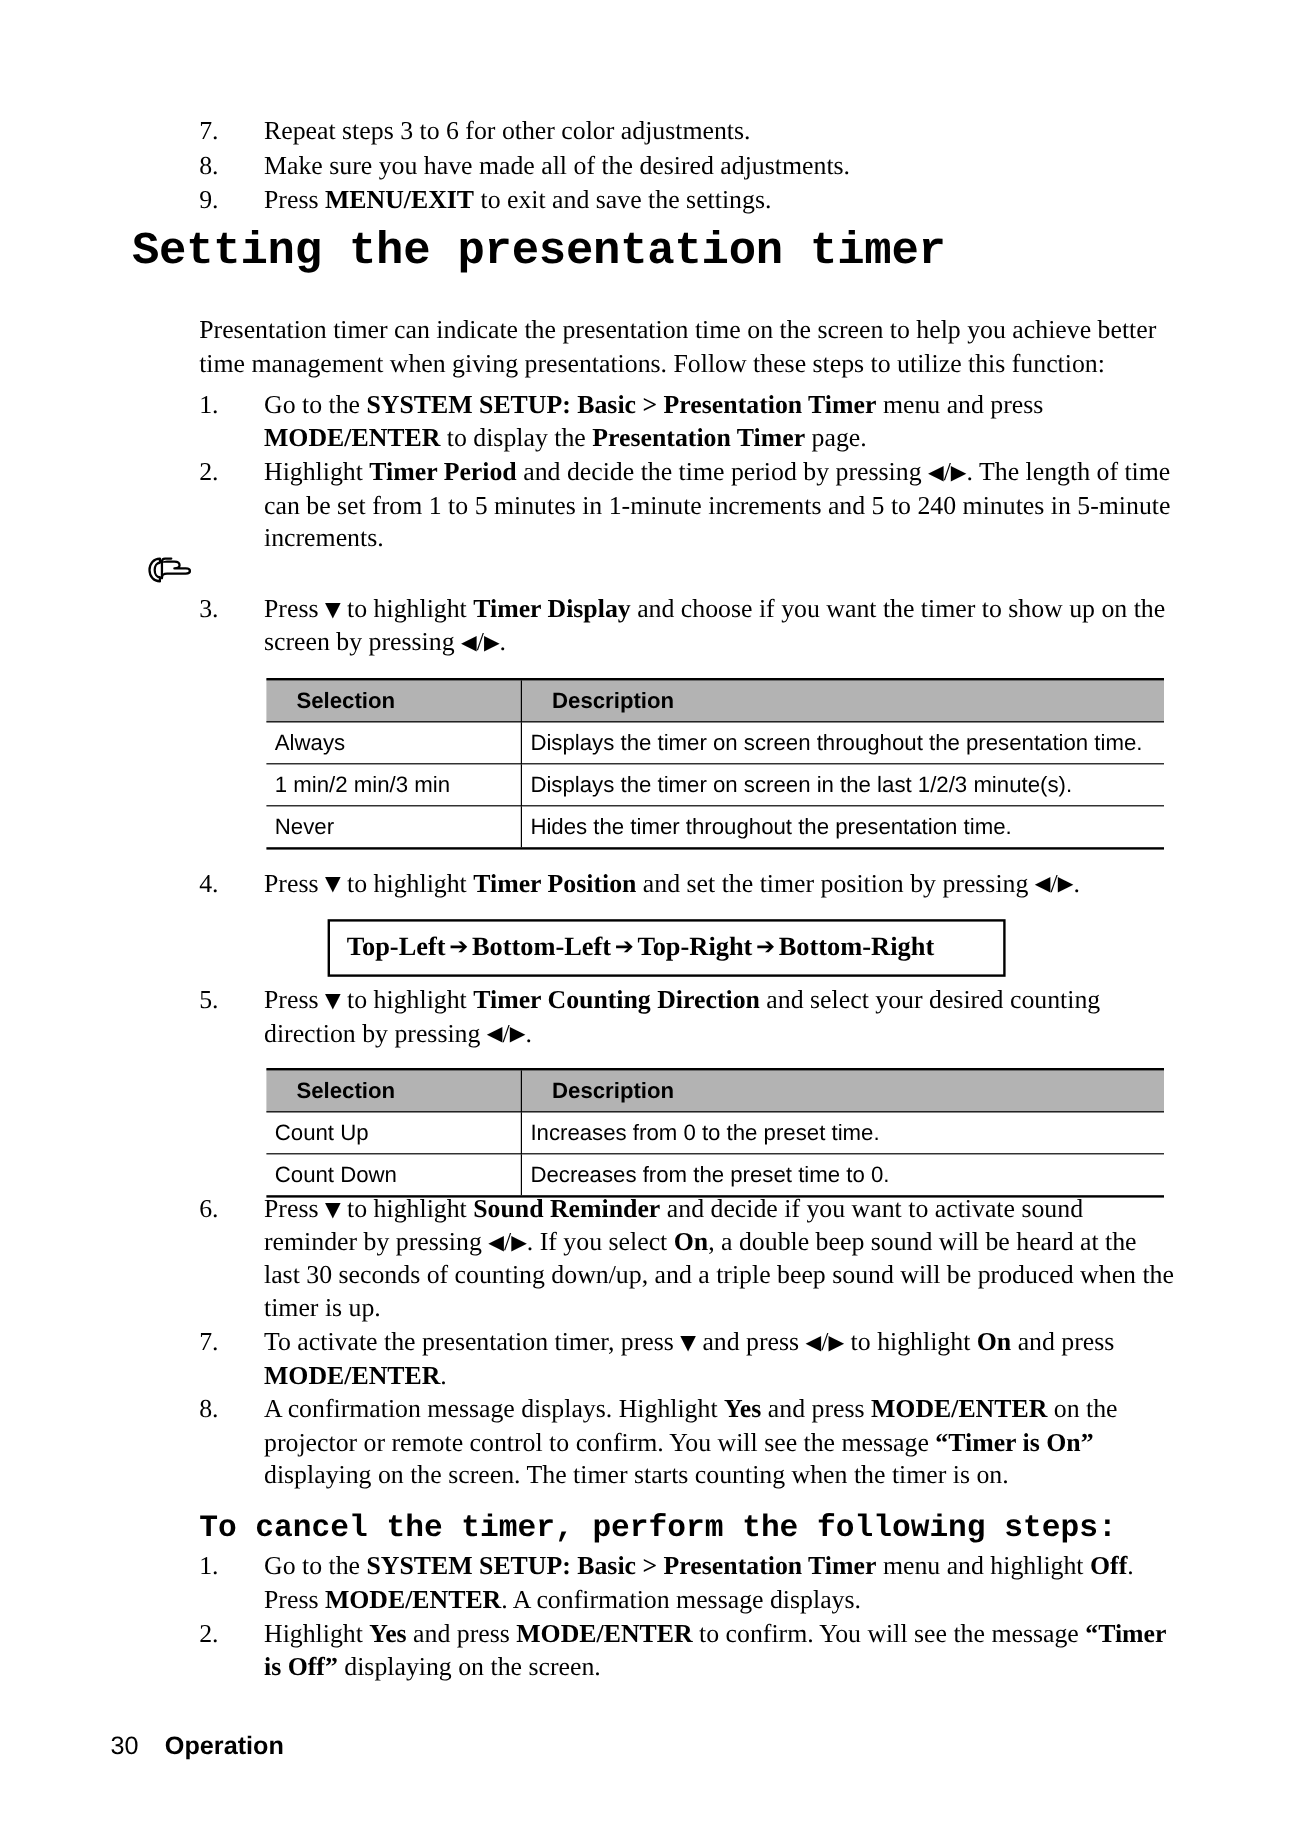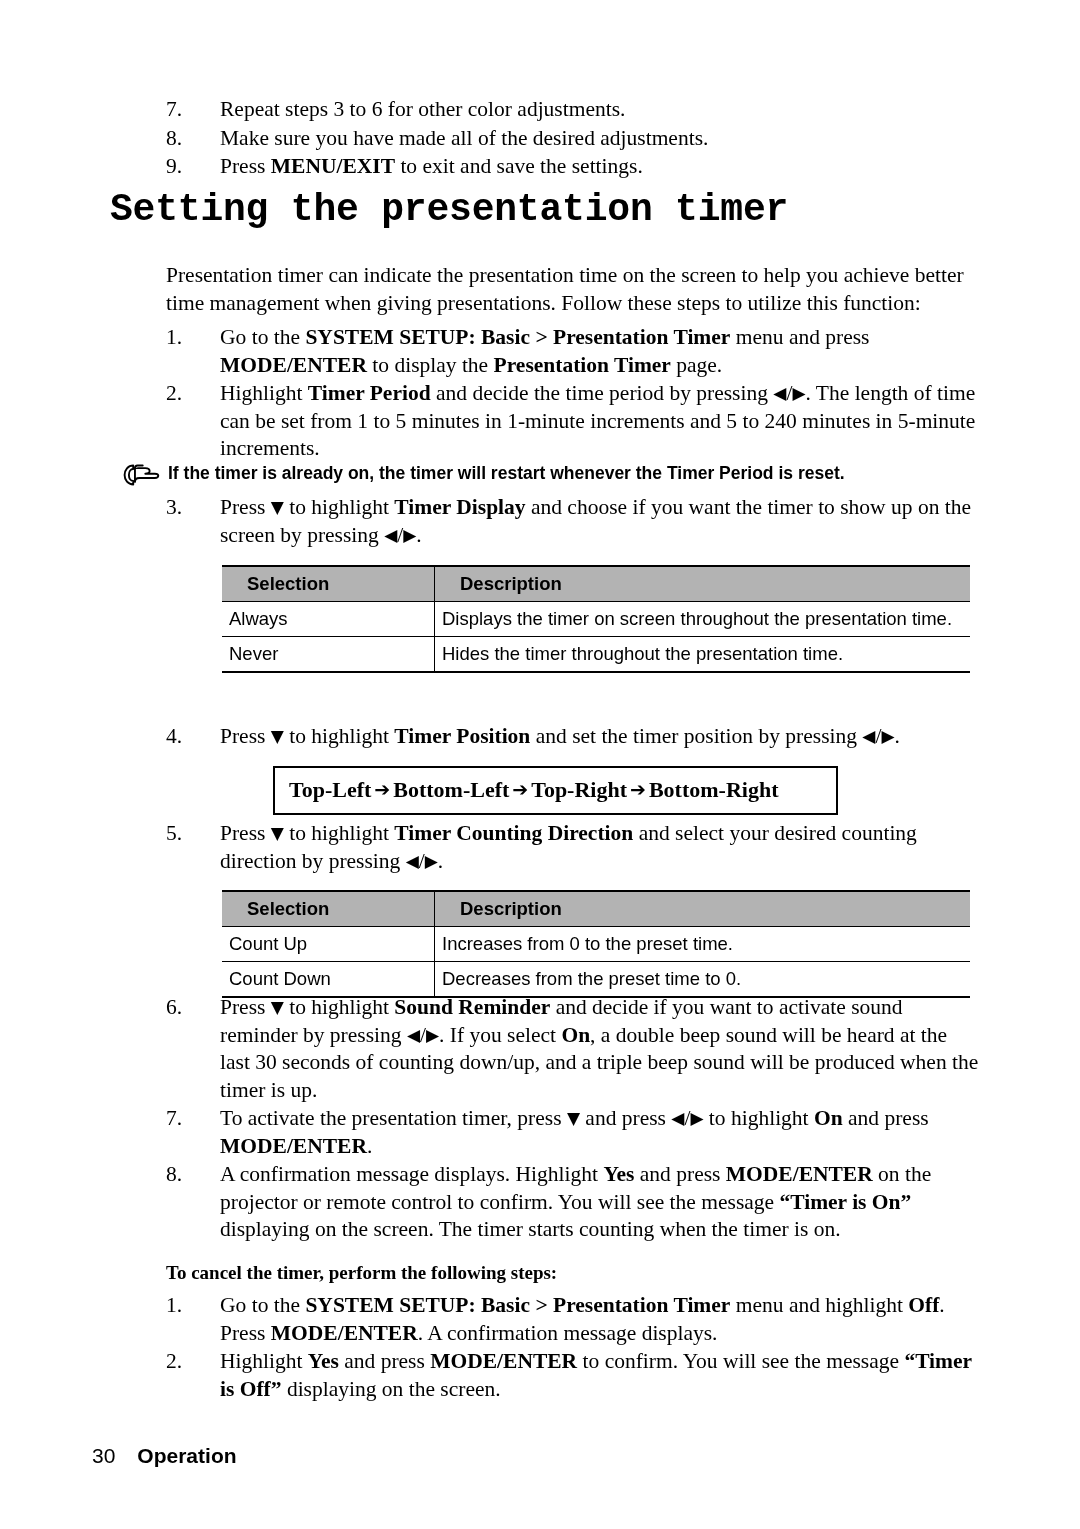--- a/index.html
+++ b/index.html
@@ -65,24 +65,24 @@
     top: 188px;
     font-size: 38px;
     line-height: 44px;
     font-weight: bold;
     letter-spacing: -0.2px;
     font-family: Liberation Mono, monospace;
   }
   .h2 {
     position: absolute;
     left: 166px;
-    font-size: 19px;
+    font-size: 26px;
     line-height: 30px;
     font-weight: bold;
-    font-family: Liberation Serif, serif;
+    font-family: Liberation Mono, monospace;
   }
 
   
   .intro {
     position: absolute;
     left: 166px;
     width: 800px;
     font-size: 21.5px;
     line-height: 27.5px;
     text-align: left;
@@ -223,41 +223,44 @@
   <div class="note" style="top:461px;">
     <div class="note-icon">
       <svg viewBox="0 0 44 30" width="38" height="26" aria-hidden="true">
         <g fill="#ffffff" stroke="#000000" stroke-width="2.2" stroke-linejoin="round" stroke-linecap="round">
           <path d="M13,4 C7,4 3,9 3,15 C3,21 7,26 13,26 L13,22 C10,22 8,19 8,15 C8,11 10,8 13,8 Z"></path>
           <path d="M15,7 L27,7 C30,7 32,8.5 32,10.5 C32,12.5 30,13.5 27,13.5 L38,13.5 C41,13.5 42,14.8 42,16 C42,17.3 41,18.5 38,18.5 L20,18.5 C16,18.5 15,20 15,23 L15,7 Z"></path>
           <path d="M15,7 C15,5 16,4 18,4 L24,4"></path>
         </g>
       </svg>
     </div>
-    <div class="note-text">If the timer is already on, the timer will restart whenever the Timer Period is reset.</div>
   </div>
 
   <div class="olist" style="top:494px;">
     <div class="oitem">
       <div class="onum">3.</div>
       <div class="otext"><span>Press </span><span class="tri-d">▼</span><span> to highlight </span><b>Timer Display</b><span> and choose if you want the timer to show up on the screen by pressing </span><span class="tri-l">◀</span><span>/</span><span class="tri-r">▶</span><span>.</span></div>
     </div>
   </div>
 
   <table class="tbl" style="top:565px;">
     <tbody>
       <tr class="hdr">
         <td class="c1">Selection</td>
         <td class="c2">Description</td>
       </tr>
       <tr>
         <td class="c1">Always</td>
         <td class="c2">Displays the timer on screen throughout the presentation time.</td>
       </tr>
       <tr>
+        <td class="c1">1 min/2 min/3 min</td>
+        <td class="c2">Displays the timer on screen in the last 1/2/3 minute(s).</td>
+      </tr>
+      <tr>
         <td class="c1">Never</td>
         <td class="c2">Hides the timer throughout the presentation time.</td>
       </tr>
     </tbody>
   </table>
 
   <div class="olist" style="top:723px;">
     <div class="oitem">
       <div class="onum">4.</div>
       <div class="otext"><span>Press </span><span class="tri-d">▼</span><span> to highlight </span><b>Timer Position</b><span> and set the timer position by pressing </span><span class="tri-l">◀</span><span>/</span><span class="tri-r">▶</span><span>.</span></div>

